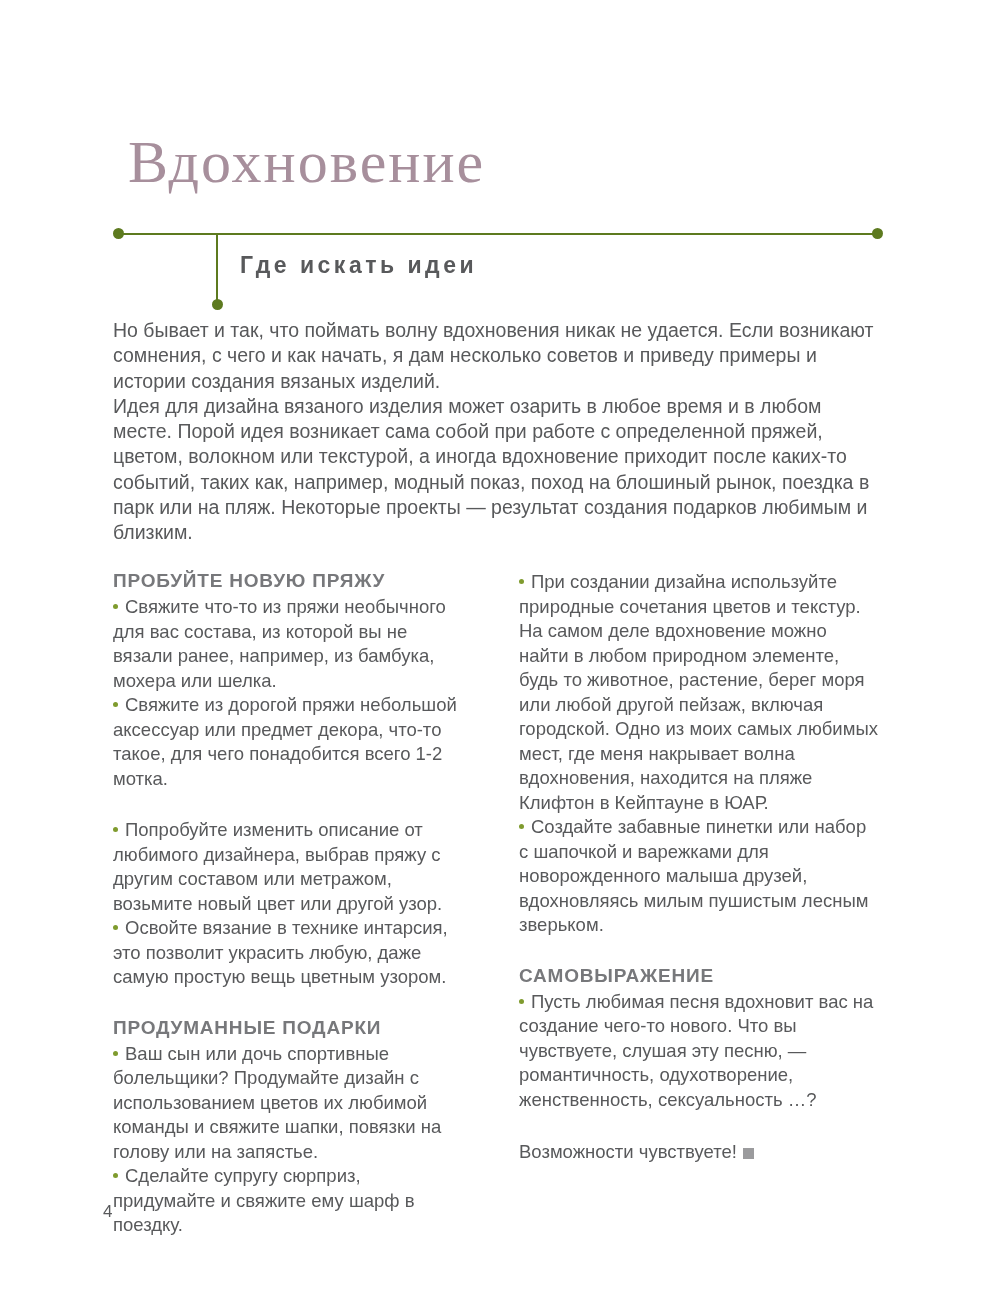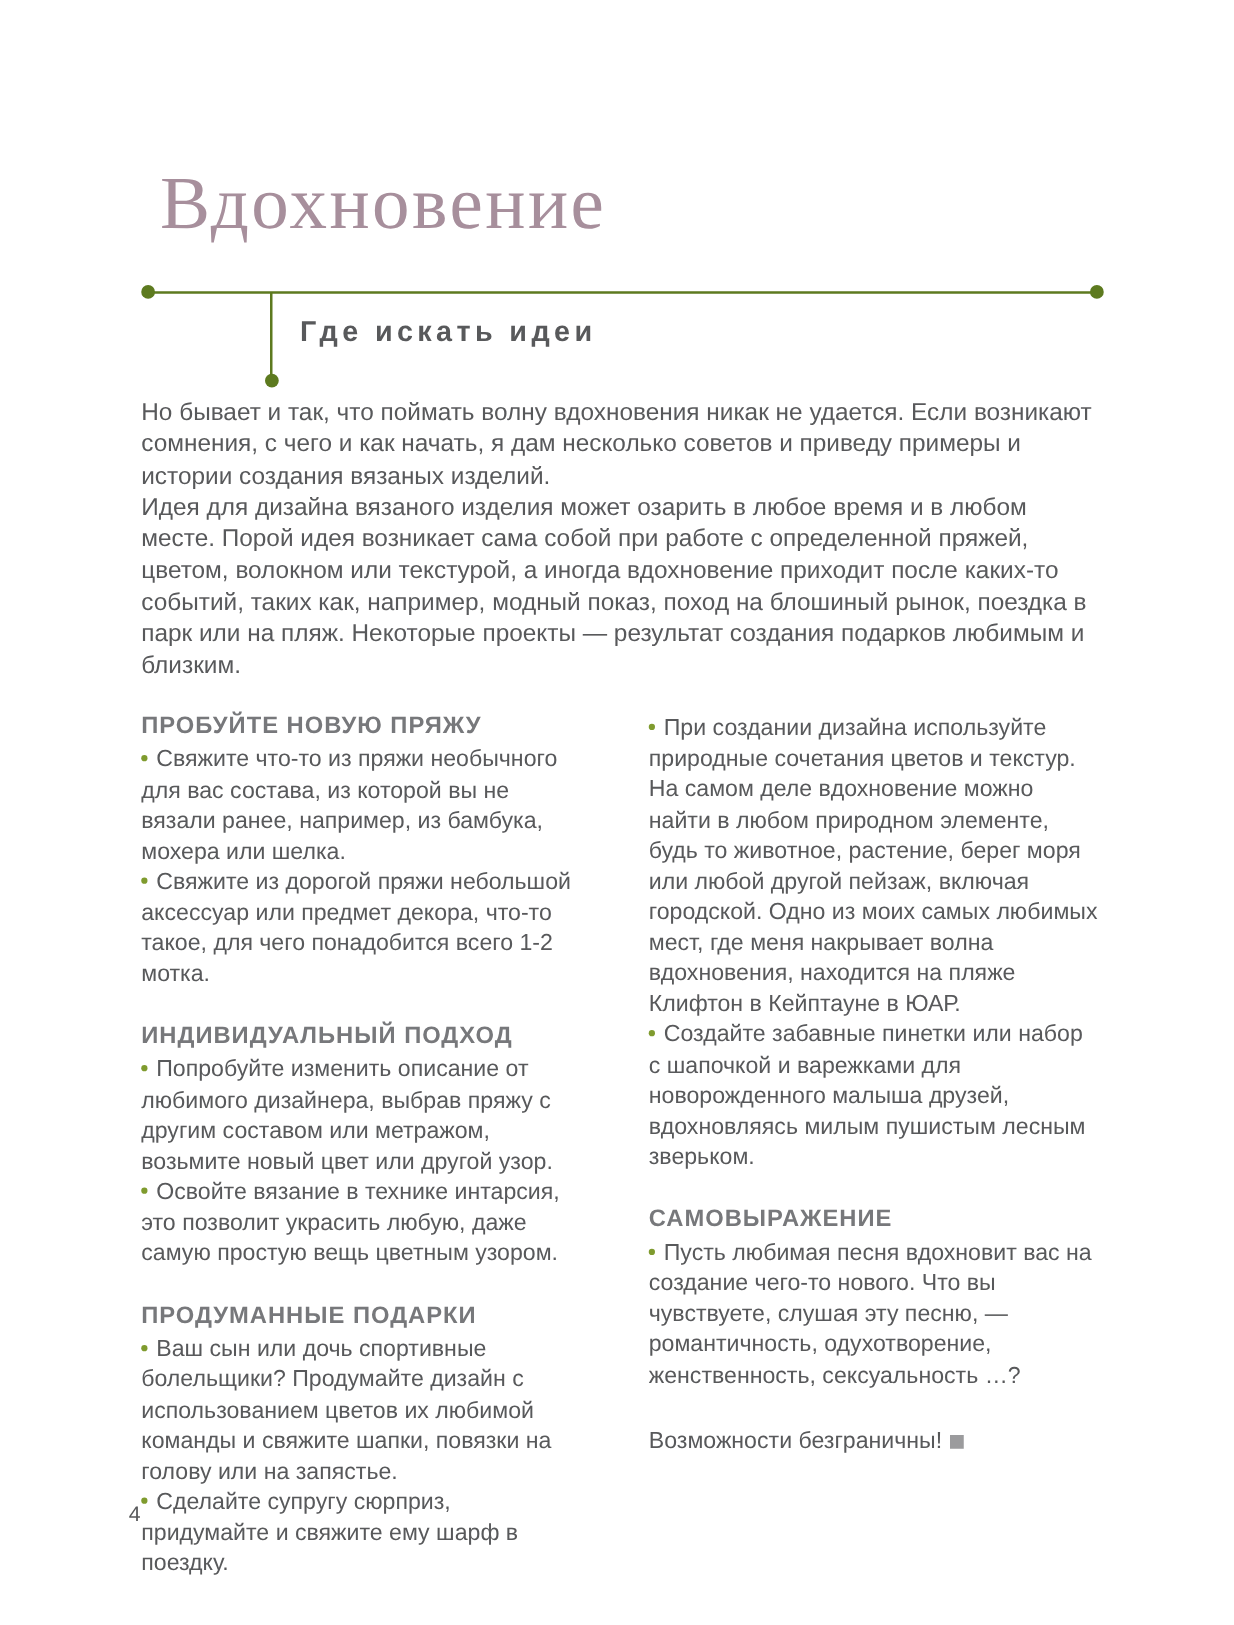--- a/index.html
+++ b/index.html
@@ -164,21 +164,20 @@
 
     <div class="col-left">
 
       <div class="tip-section">
         <h3>ПРОБУЙТЕ НОВУЮ ПРЯЖУ</h3>
         <p class="bullet"><span class="bdot"></span><span>Свяжите что-то из пряжи необычного для вас состава, из которой вы не вязали ранее, например, из бамбука, мохера или шелка.</span></p>
         <p class="bullet"><span class="bdot"></span><span>Свяжите из дорогой пряжи небольшой аксессуар или предмет декора, что-то такое, для чего понадобится всего 1-2 мотка.</span></p>
       </div>
 
       <div class="tip-section">
-        <h3>ИНДИВИДУАЛЬНЫЙ ПОДХОД</h3>
         <p class="bullet"><span class="bdot"></span><span>Попробуйте изменить описание от любимого дизайнера, выбрав пряжу с другим составом или метражом, возьмите новый цвет или другой узор.</span></p>
         <p class="bullet"><span class="bdot"></span><span>Освойте вязание в технике интарсия, это позволит украсить любую, даже самую простую вещь цветным узором.</span></p>
       </div>
 
       <div class="tip-section">
         <h3>ПРОДУМАННЫЕ ПОДАРКИ</h3>
         <p class="bullet"><span class="bdot"></span><span>Ваш сын или дочь спортивные болельщики? Продумайте дизайн с использованием цветов их любимой команды и свяжите шапки, повязки на голову или на запястье.</span></p>
         <p class="bullet"><span class="bdot"></span><span>Сделайте супругу сюрприз, придумайте и свяжите ему шарф в поездку.</span></p>
       </div>
 
@@ -189,21 +188,21 @@
       <div class="tip-section">
         <p class="bullet"><span class="bdot"></span><span>При создании дизайна используйте природные сочетания цветов и текстур. На самом деле вдохновение можно найти в любом природном элементе, будь то животное, растение, берег моря или любой другой пейзаж, включая городской. Одно из моих самых любимых мест, где меня накрывает волна вдохновения, находится на пляже Клифтон в Кейптауне в ЮАР.</span></p>
         <p class="bullet"><span class="bdot"></span><span>Создайте забавные пинетки или набор с шапочкой и варежками для новорожденного малыша друзей, вдохновляясь милым пушистым лесным зверьком.</span></p>
       </div>
 
       <div class="tip-section">
         <h3>САМОВЫРАЖЕНИЕ</h3>
         <p class="bullet"><span class="bdot"></span><span>Пусть любимая песня вдохновит вас на создание чего-то нового. Что вы чувствуете, слушая эту песню, — романтичность, одухотворение, женственность, сексуальность …?</span></p>
       </div>
 
-      <p class="closing"><span>Возможности безграничны!</span><span class="endsq"></span></p>
+      <p class="closing"><span>Возможности чувствуете!</span><span class="endsq"></span></p>
 
     </div>
 
   </div>
 
   <div class="page-number">4</div>
 
 </div>
 
 </body></html>

